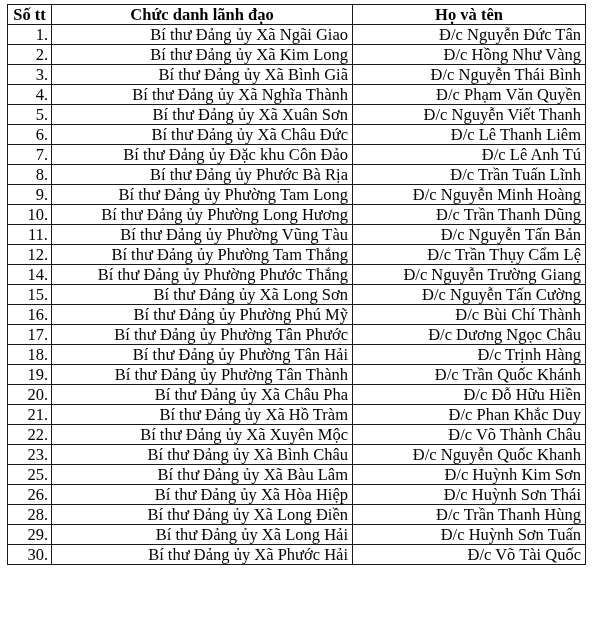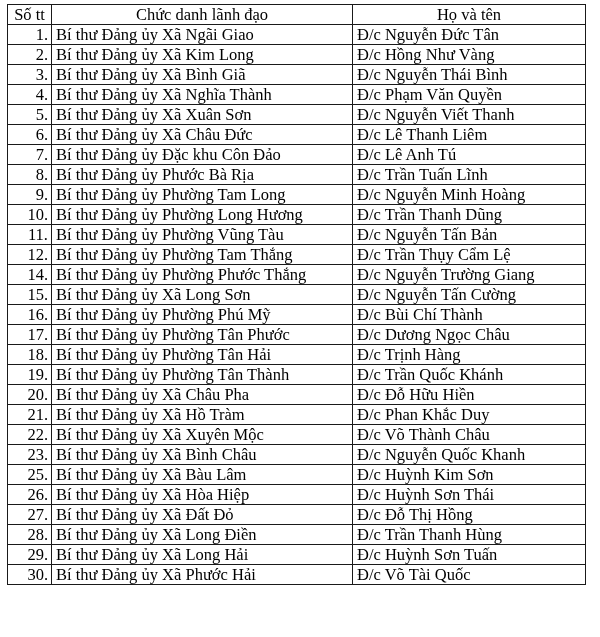--- a/index.html
+++ b/index.html
@@ -32,28 +32,28 @@
       border: 1px solid #1a1a1a;
       height: 19px;
       padding: 0 4px;
       font-size: 16.5px;
       line-height: 19px;
       white-space: nowrap;
       overflow: hidden;
       vertical-align: middle;
     }
     table.leaders th {
-      font-weight: normal;
+      font-weight: bold;
     }
     table.leaders td.no {
       text-align: right;
       padding-right: 3px;
     }
     table.leaders td.title, table.leaders td.name {
-      text-align: left;
+      text-align: right;
     }
     .cut-line {
       position: absolute;
       left: 0;
       top: 629px;
       width: 600px;
       height: 8px;
       overflow: hidden;
     }
   </style>
@@ -189,25 +189,20 @@
           <td class="no">25.</td>
           <td class="title">Bí thư Đảng ủy Xã Bàu Lâm</td>
           <td class="name">Đ/c Huỳnh Kim Sơn</td>
         </tr>
         <tr>
           <td class="no">26.</td>
           <td class="title">Bí thư Đảng ủy Xã Hòa Hiệp</td>
           <td class="name">Đ/c Huỳnh Sơn Thái</td>
         </tr>
         <tr>
-          <td class="no">27.</td>
-          <td class="title">Bí thư Đảng ủy Xã Đất Đỏ</td>
-          <td class="name">Đ/c Đỗ Thị Hồng</td>
-        </tr>
-        <tr>
           <td class="no">28.</td>
           <td class="title">Bí thư Đảng ủy Xã Long Điền</td>
           <td class="name">Đ/c Trần Thanh Hùng</td>
         </tr>
         <tr>
           <td class="no">29.</td>
           <td class="title">Bí thư Đảng ủy Xã Long Hải</td>
           <td class="name">Đ/c Huỳnh Sơn Tuấn</td>
         </tr>
         <tr>

